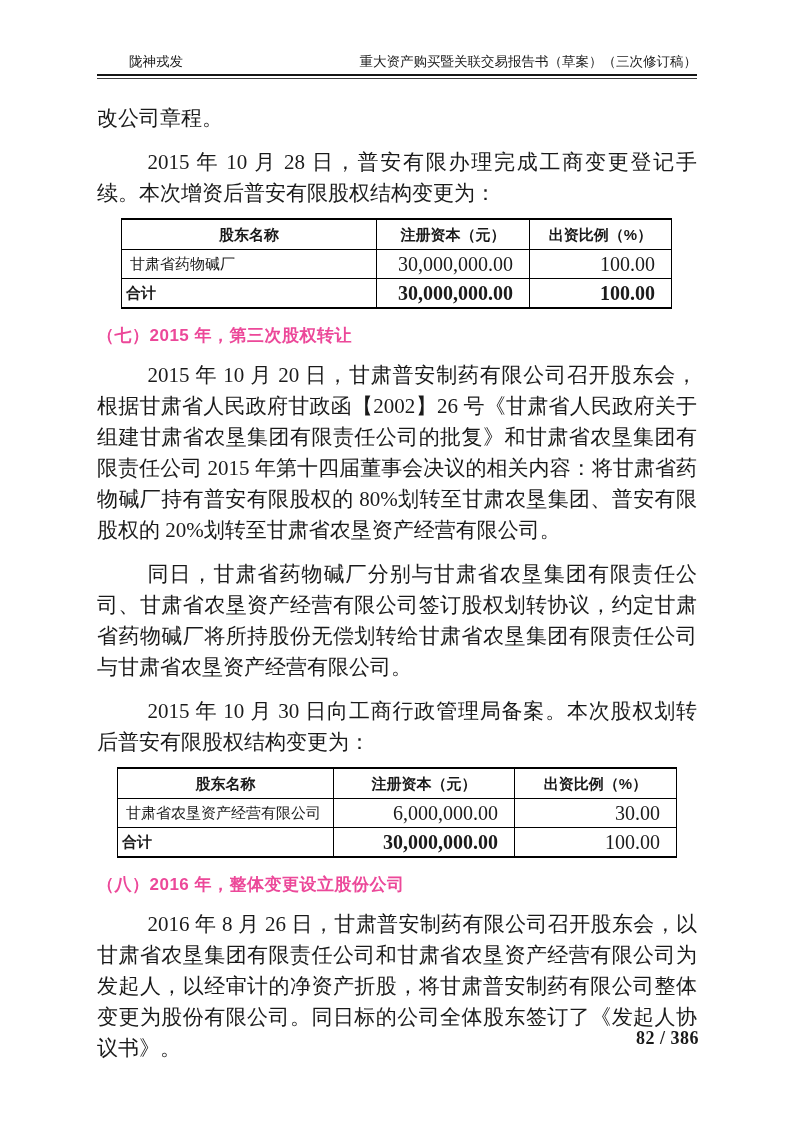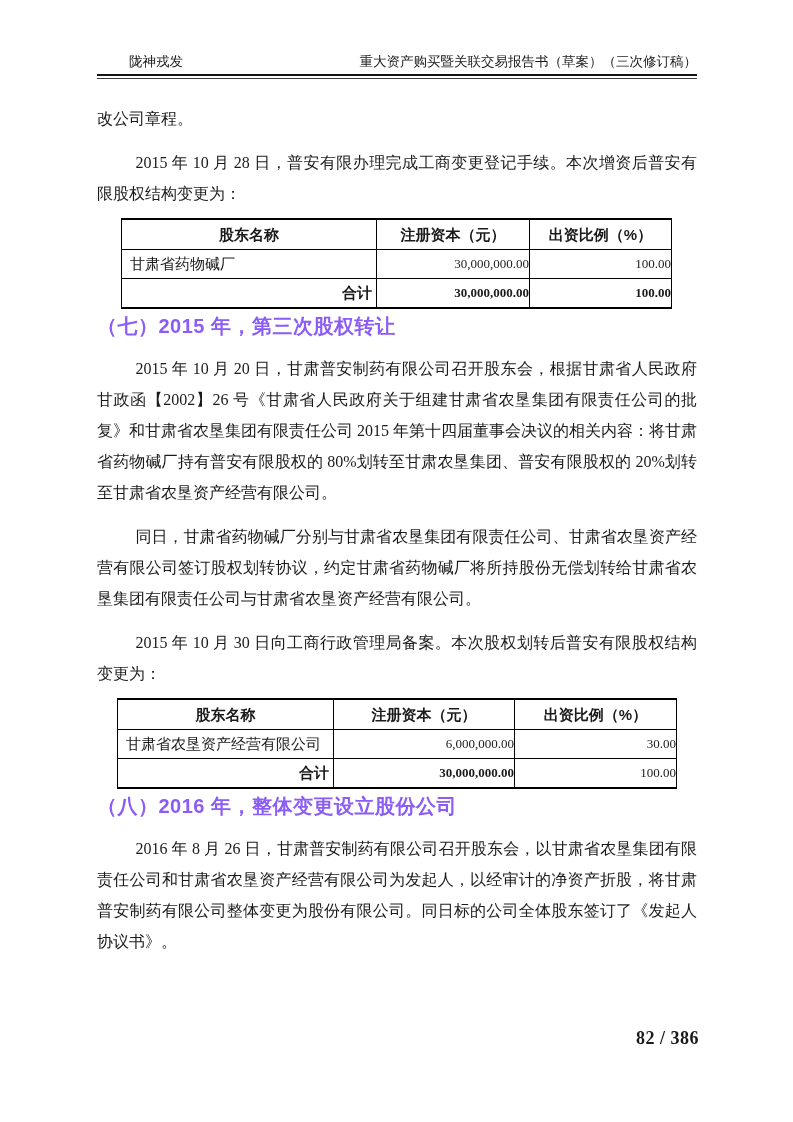--- a/index.html
+++ b/index.html
@@ -8,46 +8,46 @@
     padding:53px 96px 0 97px;
     background:#ffffff;position:relative;overflow:hidden;
     font-family:"Liberation Serif","DejaVu Serif",serif;
     color:#1a1a1a;
   }
   .header{
     display:flex;justify-content:space-between;align-items:flex-end;
     font-size:13.5px;line-height:18px;white-space:nowrap;padding-left:32px;
   }
   .hdr-rule{margin-top:3px;height:2px;border-top:2px solid #161616;border-bottom:1px solid #3c3c3c;}
-  p{margin:6px 0 0;font-size:16px;line-height:31px;text-align:justify;}
+  p{margin:6px 0 0;font-size:21px;line-height:31px;text-align:justify;}
   p.noindent{margin-top:24px;}
   p.indent{text-indent:2.4em;margin-top:13px;}
   h2{
     font-family:"Liberation Sans","DejaVu Sans",sans-serif;
-    font-size:20px;font-weight:bold;color:#8b5cf6;
-    margin:4px 0 2px;letter-spacing:0.5px;
+    font-size:17px;font-weight:bold;color:#ec4899;
+    margin:15px 0 2px;letter-spacing:0.5px;
   }
   table.stock-table{
     border-collapse:collapse;table-layout:fixed;
     margin-top:9px;font-size:15px;
     border-top:2.5px solid #000;border-bottom:2.5px solid #000;
   }
   .t1{width:550px;margin-left:24px;}
   .t2{width:559px;margin-left:20px;}
   .stock-table th,.stock-table td{
     border:1px solid #000;height:24px;line-height:22px;
     padding:2px 4px;overflow:hidden;white-space:nowrap;
   }
   .stock-table th{
     font-family:"Liberation Sans","DejaVu Sans",sans-serif;
     font-weight:bold;text-align:center;font-size:15px;height:25px;
   }
   td.name{text-align:left;padding-left:8px;}
-  td.num{text-align:right;padding-right:0;font-size:13px;}
-  td.total-label{text-align:right;font-weight:bold;}
+  td.num{text-align:right;padding-right:16px;font-size:20px;}
+  td.total-label{text-align:left;font-weight:bold;}
   td.bold{font-weight:bold;}
   .footer{
     position:absolute;top:1028px;right:94px;
     font-weight:bold;font-size:18px;letter-spacing:0.5px;
   }
 </style>
 </head>
 <body>
 
 <div class="page">

